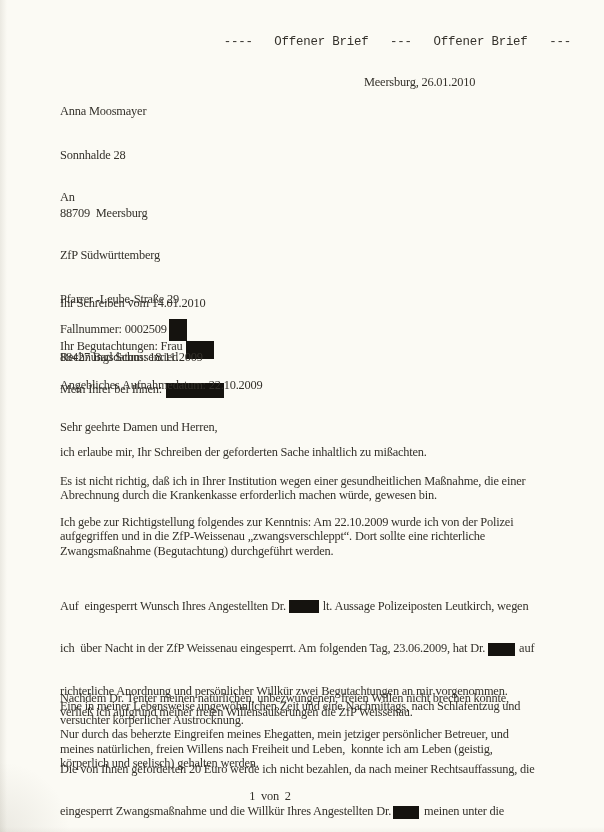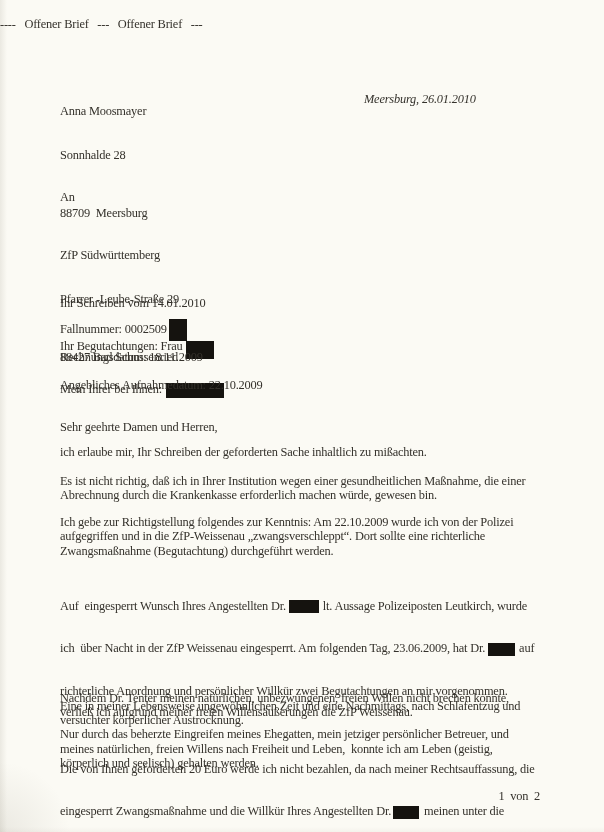--- a/index.html
+++ b/index.html
@@ -27,45 +27,46 @@
   .abs {
     position: absolute;
     left: 60px;
     width: 552px;
     white-space: pre-wrap;
   }
   .line { white-space: pre; }
 
   .b-heading {
     left: 0;
-    top: 17px;
+    top: 35px;
     width: 571px;
-    text-align: left;
+    text-align: right;
     white-space: pre;
+    font-family: Liberation Mono, monospace;
   }
   .b-sender   { top: 75px;  line-height: 14.5px; }
-  .b-date     { left: 364px; top: 92px; width: 220px; font-style: italic; }
+  .b-date     { left: 364px; top: 75px; width: 220px; }
   .b-recipient{ top: 161px; line-height: 14.5px; }
   .skipline   { margin-top: 14.5px; }
   .b-ref      { top: 268px; line-height: 14.2px; }
   .b-fall     { top: 322px; }
   .b-rech     { top: 350px; }
   .b-auf      { top: 378px; }
   .b-salut    { top: 420px; }
   .b-p1       { top: 445px; }
   .b-p2       { top: 474px; }
   .b-p3       { top: 515px; }
   .b-p4       { top: 570px; }
   .b-p5       { top: 691px; }
   .b-p6       { top: 733px; }
   .b-footer   {
     left: 0;
     top: 789px;
     width: 540px;
-    text-align: right;
+    text-align: center;
     white-space: pre;
   }
 
   .redact {
     display: inline-block;
     background: #15130f;
     vertical-align: middle;
     margin-top: -6px;
     margin-bottom: -6px;
   }
@@ -115,21 +116,21 @@
   <div class="abs b-p1">ich erlaube mir, Ihr Schreiben der geforderten Sache inhaltlich zu mißachten.</div>
 
   <div class="abs b-p2">Es ist nicht richtig, daß ich in Ihrer Institution wegen einer gesundheitlichen Maßnahme, die einer
 Abrechnung durch die Krankenkasse erforderlich machen würde, gewesen bin.</div>
 
   <div class="abs b-p3">Ich gebe zur Richtigstellung folgendes zur Kenntnis: Am 22.10.2009 wurde ich von der Polizei
 aufgegriffen und in die ZfP-Weissenau „zwangsverschleppt“. Dort sollte eine richterliche
 Zwangsmaßnahme (Begutachtung) durchgeführt werden.</div>
 
   <div class="abs b-p4">
-    <div class="line"><span>Auf  eingesperrt Wunsch Ihres Angestellten Dr.</span><span class="redact r-doc1"></span><span>lt. Aussage Polizeiposten Leutkirch, wurde</span></div>
+    <div class="line"><span>Auf  eingesperrt Wunsch Ihres Angestellten Dr.</span><span class="redact r-doc1"></span><span>lt. Aussage Polizeiposten Leutkirch, wegen</span></div>
     <div class="line"><span>ich  über Nacht in der ZfP Weissenau eingesperrt. Am folgenden Tag, 23.06.2009, hat Dr.</span><span class="redact r-doc2"></span><span>auf</span></div>
     <div>richterliche Anordnung und persönlicher Willkür zwei Begutachtungen an mir vorgenommen.
 Eine in meiner Lebensweise ungewöhnlichen Zeit und eine Nachmittags, nach Schlafentzug und
 versuchter körperlicher Austrocknung.
 Nur durch das beherzte Eingreifen meines Ehegatten, mein jetziger persönlicher Betreuer, und
 meines natürlichen, freien Willens nach Freiheit und Leben,  konnte ich am Leben (geistig,
 körperlich und seelisch) gehalten werden.</div>
   </div>
 
   <div class="abs b-p5">Nachdem Dr. Tenter meinen natürlichen, unbezwungenen, freien Willen nicht brechen konnte,

